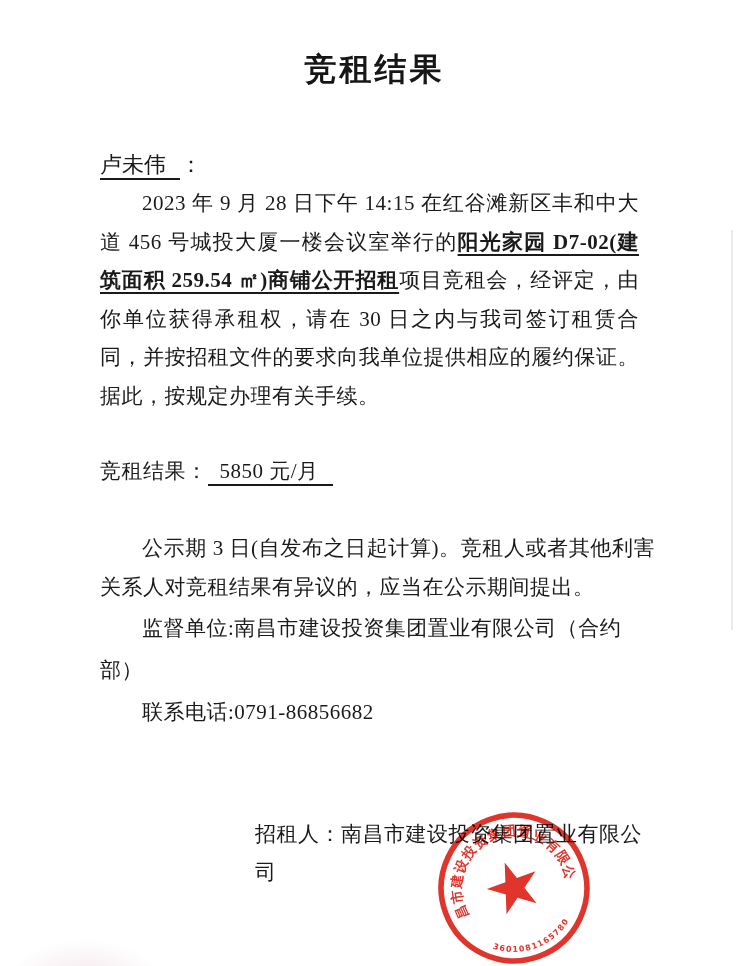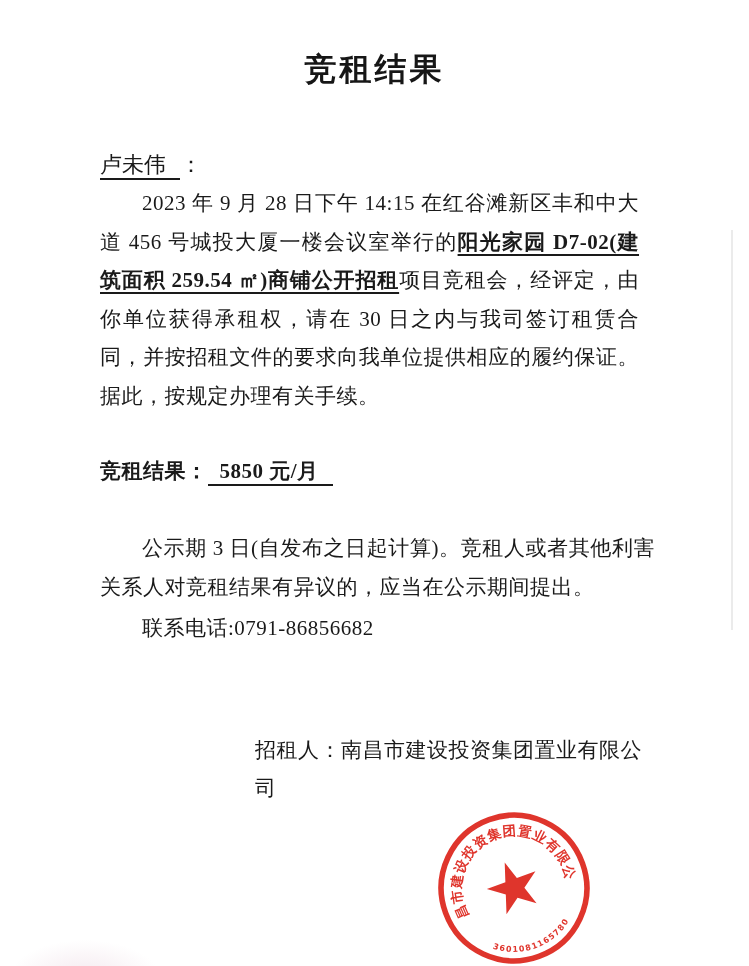--- a/index.html
+++ b/index.html
@@ -47,21 +47,21 @@
   }
   .hl {
     font-weight: bold;
     text-decoration: underline;
     text-underline-offset: 5px;
     text-decoration-thickness: 2px;
   }
   .result-line {
     margin-top: 42px;
     font-size: 21px;
-    font-weight: bold;
+    font-weight: normal;
     letter-spacing: 0.5px;
   }
   .result-value {
     border-bottom: 2px solid #1a1a1a;
     padding: 0 14px 1px 12px;
   }
   .notice-para {
     margin: 44px 0 0 0;
     font-size: 21px;
     line-height: 39px;
@@ -133,20 +133,21 @@
   <div class="content">
 
     <div class="salutation"><span class="addr-name">卢未伟</span><span>：</span></div>
 
     <p class="body-para"><span>2023 年 9 月 28 日下午 14:15 在红谷滩新区丰和中大道 456 号城投大厦一楼会议室举行的</span><span class="hl">阳光家园 D7-02(建筑面积 259.54 ㎡)商铺公开招租</span><span>项目竞租会，经评定，由你单位获得承租权，请在 30 日之内与我司签订租赁合同，并按招租文件的要求向我单位提供相应的履约保证。据此，按规定办理有关手续。</span></p>
 
     <div class="result-line"><span class="result-label">竞租结果：</span><span class="result-value">5850 元/月</span></div>
 
     <p class="notice-para">公示期 3 日(自发布之日起计算)。竞租人或者其他利害关系人对竞租结果有异议的，应当在公示期间提出。</p>
 
+    <div class="info-line">监督单位:南昌市建设投资集团置业有限公司（合约部）</div>
     <div class="info-line">联系电话:0791-86856682</div>
 
     <div class="lessor-line">招租人：南昌市建设投资集团置业有限公司</div>
   </div>
 
   <svg class="stamp" viewBox="0 0 200 200" xmlns="http://www.w3.org/2000/svg">
     <defs>
       <path id="arcTop" d="M 36.2,117.1 A 66,66 0 1 1 163.8,117.1" fill="none"></path>
       <path id="arcBottom" d="M 48.6,161.3 A 80,80 0 0 0 151.4,161.3" fill="none"></path>
     </defs>

